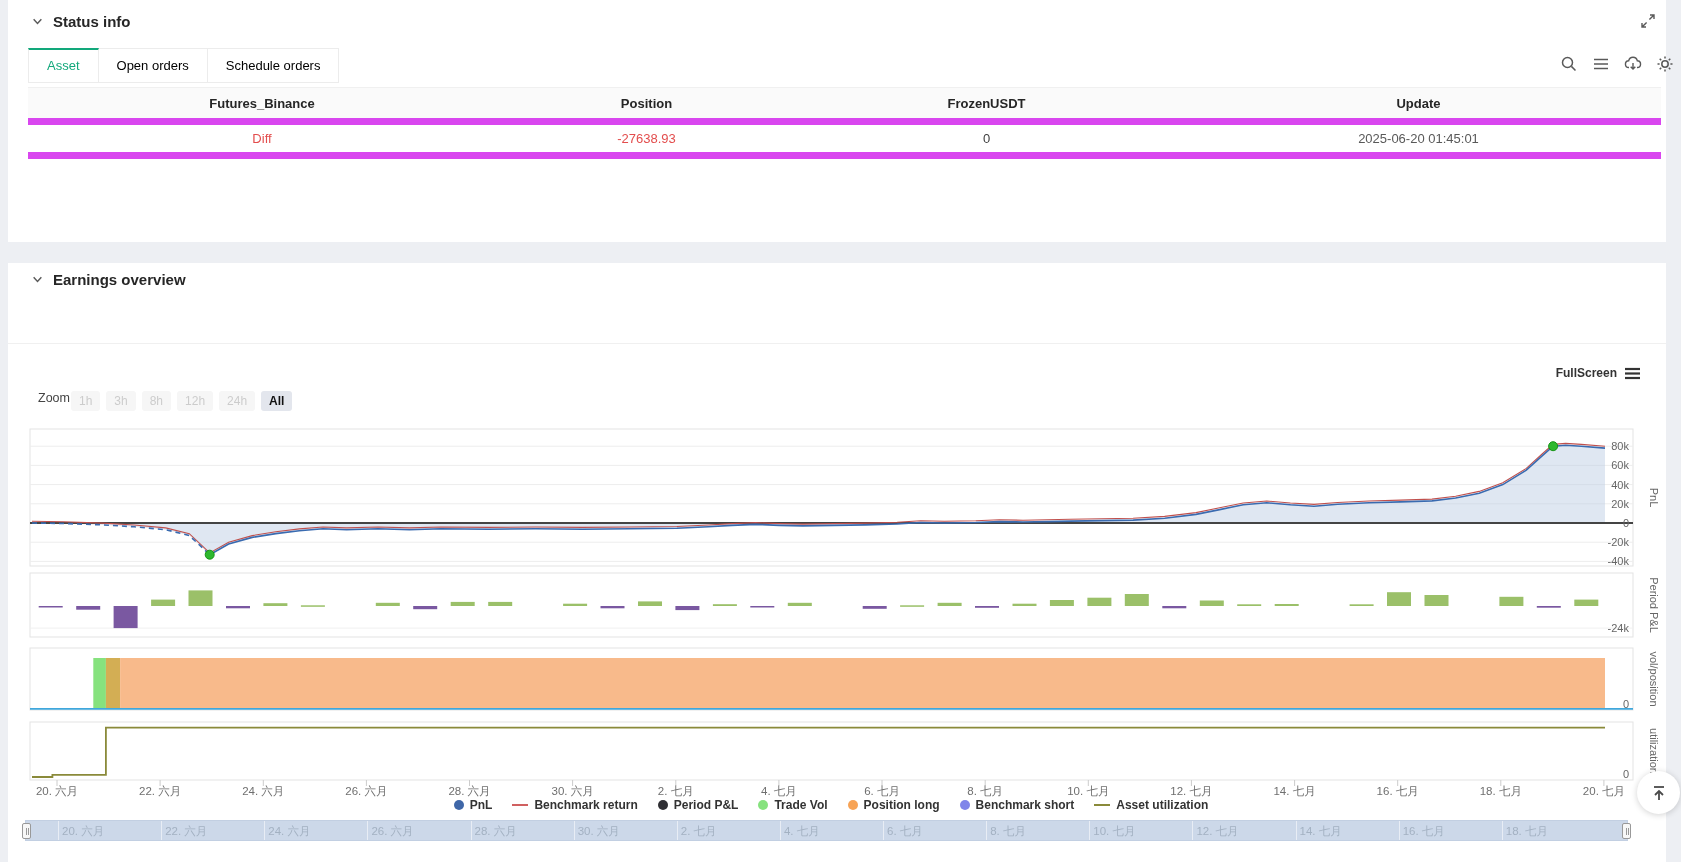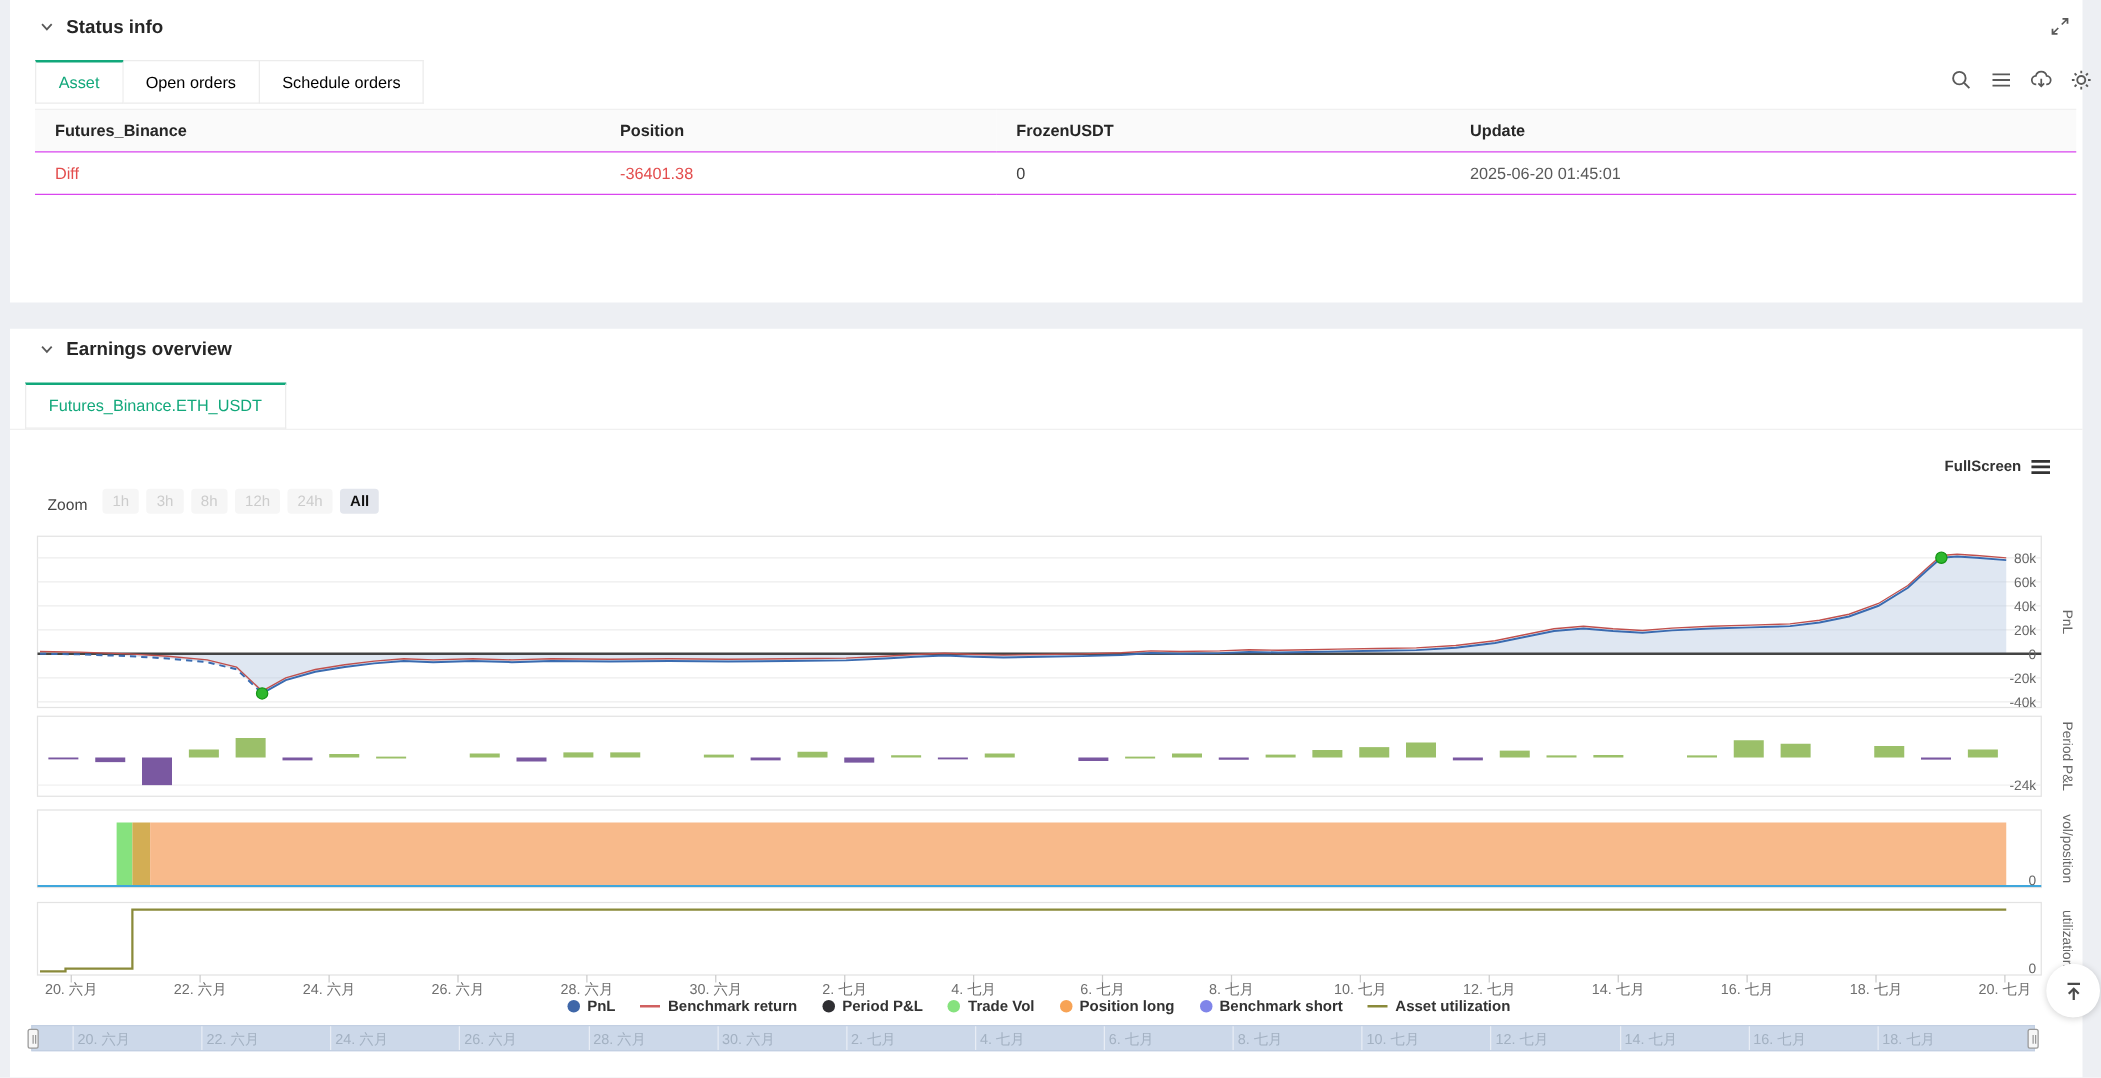--- a/index.html
+++ b/index.html
@@ -17,29 +17,29 @@
   .tabs { position:absolute; display:flex; }
   .tab { padding:9px 18px; font-size:13px; color:#000000; background:#fff;
     border:1px solid #ececec; border-left:none; cursor:pointer; white-space:nowrap; }
   .tab:first-child { border-left:1px solid #ececec; }
   .tab.active { color:#12a87b; border-top:2px solid #12a87b; padding-top:8px; font-weight:500; }
 
   .toolbar { position:absolute; display:flex; align-items:center; gap:14px; }
   .tool-ic { width:18px; height:18px; cursor:pointer; }
 
   table.status { border-collapse:collapse; width:1633px; font-size:13px; table-layout:fixed; }
-  table.status th, table.status td { border-bottom:1px solid #d946ef; text-align:left;
+  table.status th, table.status td { border-bottom:7px solid #d946ef; text-align:center;
     padding:0 0 0 16px; height:34px; font-weight:normal; color:#404040; }
   table.status thead th { background:#fafafa; font-weight:bold; color:#262626; border-top:1px solid #f0f0f0; }
 
   .summary { position:absolute; width:100%; text-align:center; font-size:13px; color:#4d4d4d; }
   .fullscreen { position:absolute; display:flex; align-items:center; gap:8px;
     font-size:12px; font-weight:bold; color:#333; cursor:pointer; }
 
-  .zoom-row { position:absolute; display:flex; align-items:flex-end; gap:12px; font-size:12.5px; color:#444; }
+  .zoom-row { position:absolute; display:flex; align-items:flex-start; gap:1px; font-size:12.5px; color:#444; }
   .zbtn { padding:3px 8px; font-size:12px; border-radius:3px; background:#f6f6f6; color:#ccc; cursor:pointer; }
   .zbtn.active { background:#e3e6ed; color:#111; font-weight:bold; }
 
   .chart-wrap { position:absolute; left:0; top:420px; width:1681px; height:372px; }
   .xaxis { position:absolute; left:0; top:784px; width:1681px; height:16px; }
   .xlab { position:absolute; width:90px; text-align:center; font-size:11.5px; color:#6f6f6f; }
   .legend { position:absolute; left:0; top:798px; width:1662px; display:flex;
     justify-content:center; gap:20px; font-size:12px; font-weight:bold; color:#333; }
   .leg-item { display:flex; align-items:center; gap:6px; cursor:pointer; }
   .leg-dot { width:10px; height:10px; border-radius:50%; }
@@ -126,40 +126,37 @@
           <tr id="table-head">
             <th>Futures_Binance</th>
             <th>Position</th>
             <th>FrozenUSDT</th>
             <th>Update</th>
           </tr>
         </thead>
       <tbody id="table-body">
           <tr>
             <td style="color: rgb(227, 77, 77);">Diff</td>
-            <td style="color: rgb(227, 77, 77);">-36401.38</td>
+            <td style="color: rgb(227, 77, 77);">-27638.93</td>
             <td style="color: rgb(64, 64, 64);">0</td>
             <td style="color: rgb(89, 89, 89);">2025-06-20 01:45:01</td>
           </tr>
         </tbody>
     </table>
   </div>
 
   <div class="card card2">
     <div class="section-head" style="left:24px; top:8px;">
       <svg class="chev" viewBox="0 0 10 10">
           <polyline points="1.5,3 5,6.8 8.5,3" fill="none" stroke="#595959" stroke-width="1.3"></polyline>
         </svg>
       <span class="section-title">Earnings overview</span>
     </div>
 
     <div style="position:absolute; left:0; top:80px; width:100%; border-bottom:1px solid #f0f0f0;"></div>
-    <div class="tabs" style="left:12px; top:43px;">
-      <div class="tab active" style="padding:10px 18px; padding-top:9px;">Futures_Binance.ETH_USDT</div>
-    </div>
 
 
     <div class="fullscreen" style="right:26px; top:103px;">
       <span>FullScreen</span>
       <svg width="15" height="13" viewBox="0 0 15 13">
           <g stroke="#333" stroke-width="2.2">
             <line x1="0" y1="2" x2="15" y2="2"></line>
             <line x1="0" y1="6.5" x2="15" y2="6.5"></line>
             <line x1="0" y1="11" x2="15" y2="11"></line>
           </g>

